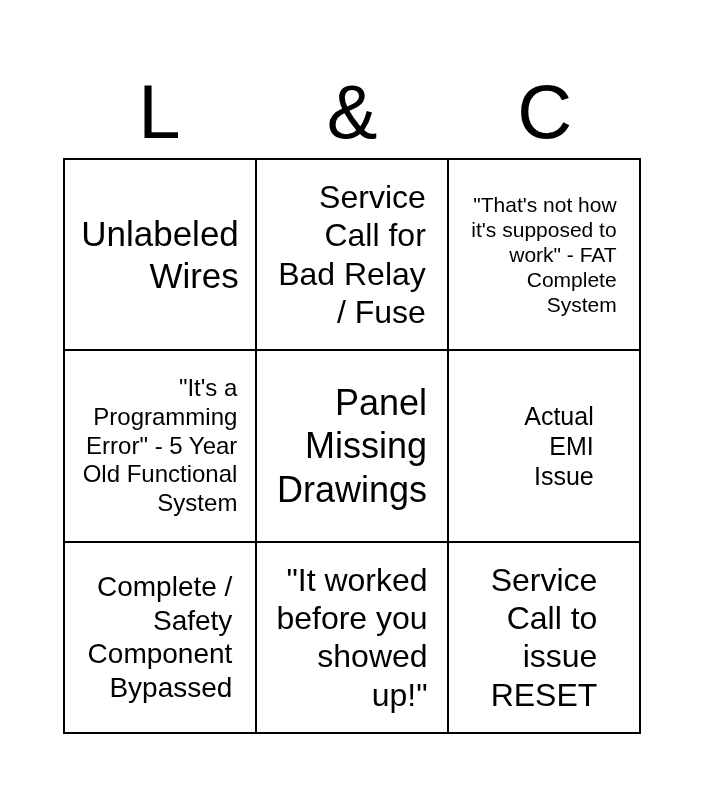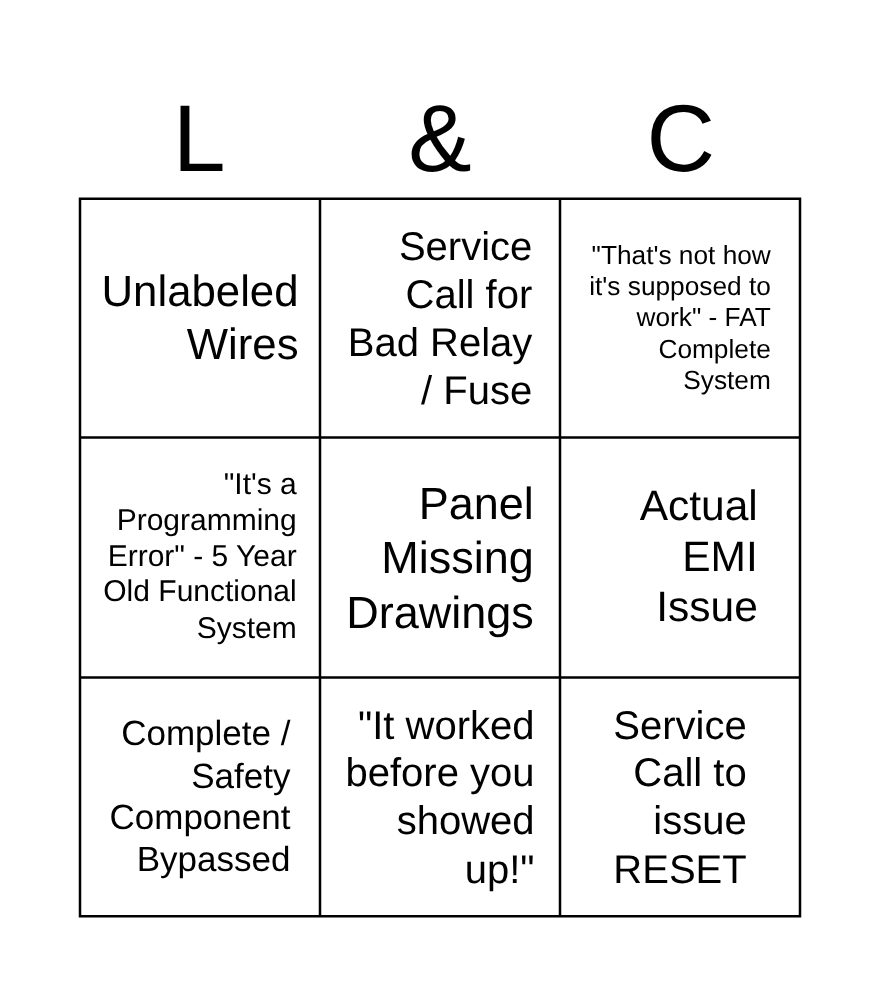--- a/index.html
+++ b/index.html
@@ -58,21 +58,21 @@
     line-height: 1.2;
     padding: 4px;
     box-sizing: border-box;
     overflow: hidden;
   }
   .cell:nth-child(1) { font-size: 35px; }
   .cell:nth-child(2) { font-size: 32px; }
   .cell:nth-child(3) { font-size: 21px; }
   .cell:nth-child(4) { font-size: 24px; }
   .cell:nth-child(5) { font-size: 36px; }
-  .cell:nth-child(6) { font-size: 34px; padding-left: 34px; }
+  .cell:nth-child(6) { font-size: 25px; padding-left: 34px; }
   .cell:nth-child(7) { font-size: 28px; }
   .cell:nth-child(8) { font-size: 32px; }
   .cell:nth-child(9) { font-size: 32px; }
 </style>
 </head>
 <body>
 
 <div class="page">
 
   <div class="header">

